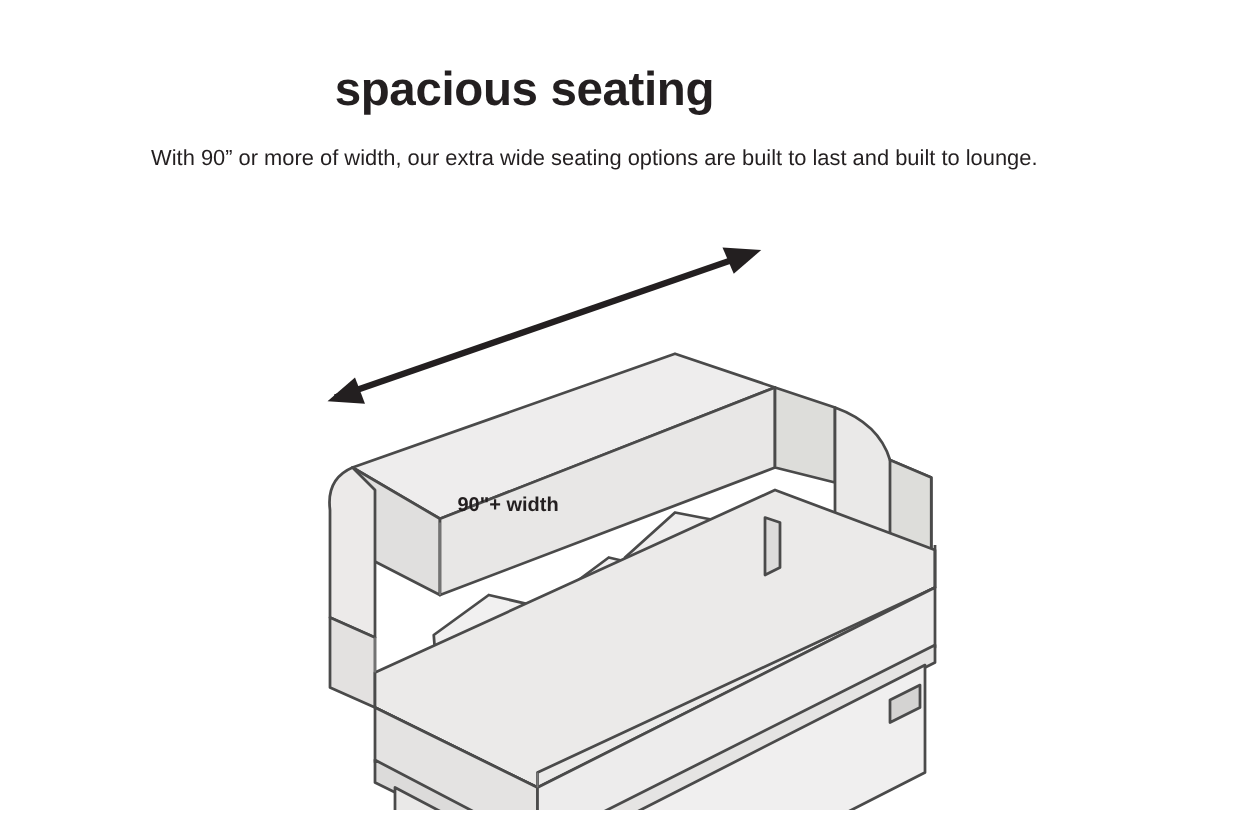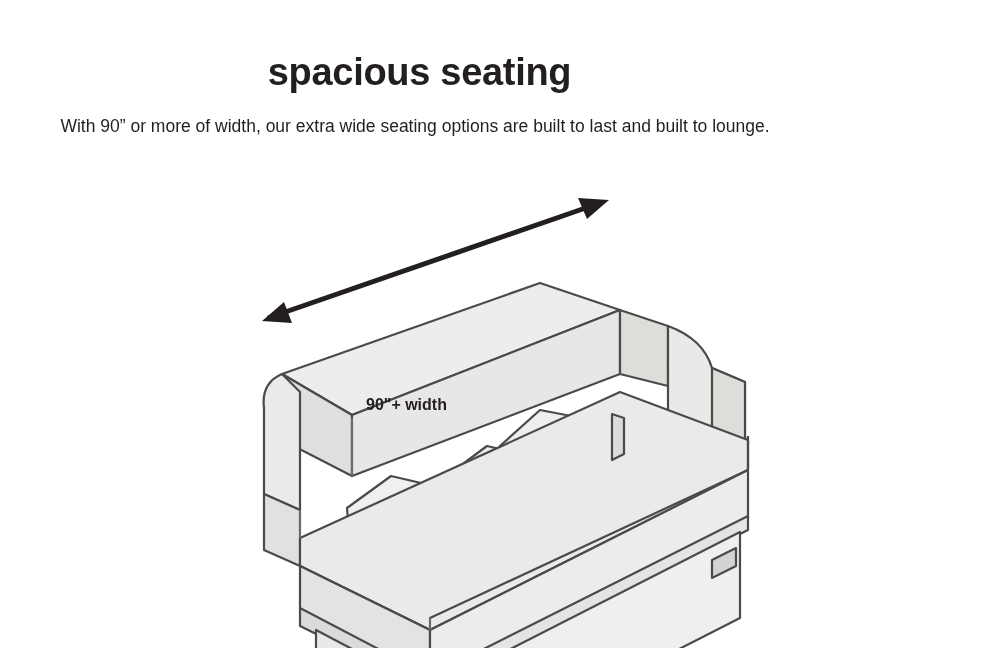--- a/index.html
+++ b/index.html
@@ -30,21 +30,21 @@
     font-weight: bold;
     letter-spacing: -0.3px;
     color: #231f20;
     line-height: 1.2;
   }
   .subcopy {
     position: absolute;
     top: 114px;
     left: 0;
     width: 830px;
-    text-align: center;
+    text-align: right;
     font-size: 17.5px;
     font-weight: 400;
     color: #231f20;
     line-height: 1.45;
   }
   .subcopy .line {
     display: block;
   }
   .illustration {
     position: absolute;

